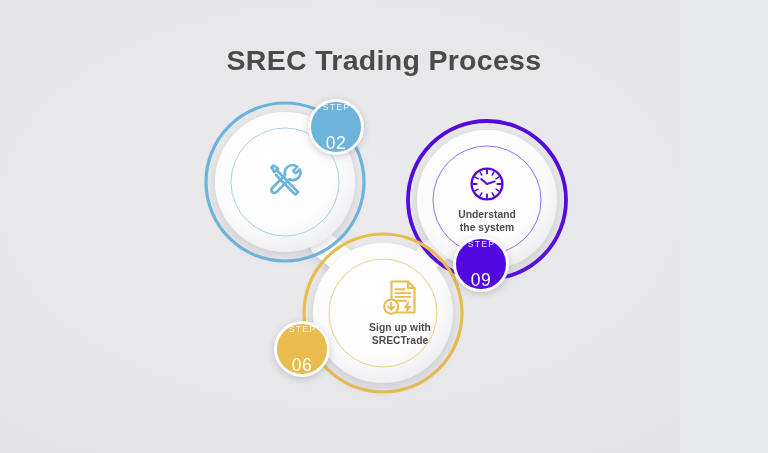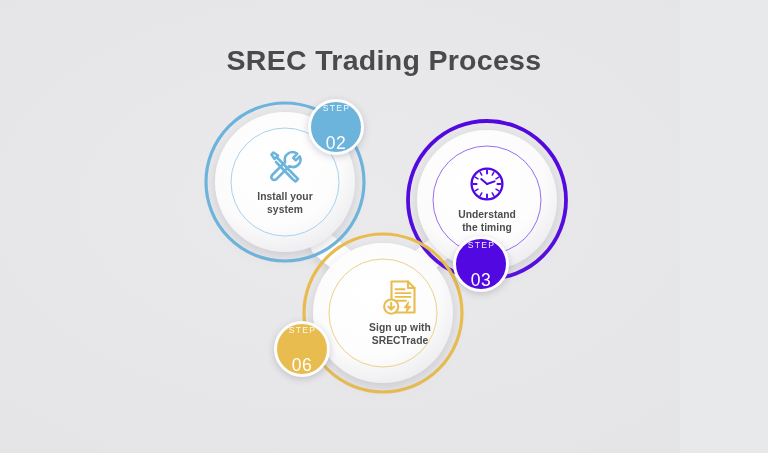--- a/index.html
+++ b/index.html
@@ -83,27 +83,26 @@
   .badge {
     position: absolute;
     width: 56px;
     height: 56px;
     margin-left: -28px;
     margin-top: -28px;
     border-radius: 50%;
     display: flex;
     flex-direction: column;
     align-items: center;
-    justify-content: flex-end;
+    justify-content: space-between;
     color: #ffffff;
     box-shadow: 0 2px 7px rgba(90,90,110,0.28);
     border: 3px solid #fdfdfd;
     box-sizing: border-box;
     user-select: none;
-    gap: 22px;
   }
   .badge-word {
     font-size: 8.6px;
     letter-spacing: 1.3px;
     line-height: 10px;
     opacity: 0.93;
     margin-left: 1px;
   }
   .badge-num {
     font-size: 17.5px;
@@ -167,22 +166,20 @@
   <div class="node-content" style="left:285px; top:180px;">
     <div class="node-icon">
       <svg viewBox="0 0 40 40" width="40" height="40" fill="none" stroke="#6cb4dc" stroke-width="2.6" stroke-linecap="round" stroke-linejoin="round">
 
         <path d="M8.5 6.5 L6.5 8.5 L9.5 13 L13 9.5 Z"></path>
         <path d="M12 11.5 L28.5 28.5 L31.5 31.5 L33 33 L30.5 35.5 L28 33.5 L11 16"></path>
 
         <path d="M32.2 7.8 L28.2 11.8 L30.8 14.4 L34.8 10.4 A7.6 7.6 0 0 1 24.4 20.2 L11.4 33.2 A2.8 2.8 0 0 1 7.2 29 L20.2 16 A7.6 7.6 0 0 1 32.2 7.8 Z"></path>
       </svg>
     </div>
-    <div class="node-label">Install your
-system</div>
   </div>
 
   <div class="node-content" style="left:487px; top:198px;">
     <div class="node-icon">
       <svg viewBox="0 0 40 40" width="40" height="40" fill="none" stroke="#5208e0" stroke-linecap="round">
         <circle cx="20" cy="20" r="15.4" stroke-width="2.3"></circle>
 
         <g stroke-width="1.9">
           <line x1="20" y1="6.3" x2="20" y2="9.6"></line>
           <line x1="20" y1="30.4" x2="20" y2="33.7"></line>
@@ -198,21 +195,21 @@
           <line x1="28.98" y1="25.2" x2="31.84" y2="26.85"></line>
           <line x1="13.15" y1="8.16" x2="14.8" y2="11.02"></line>
           <line x1="25.2" y1="28.98" x2="26.85" y2="31.84"></line>
         </g>
 
         <line x1="20" y1="20" x2="14.2" y2="15.1" stroke-width="2"></line>
         <line x1="20" y1="20" x2="27.6" y2="17.4" stroke-width="2"></line>
       </svg>
     </div>
     <div class="node-label">Understand
-the timing</div>
+the system</div>
   </div>
 
   <div class="node-content" style="left:400px; top:311px;">
     <div class="node-icon">
       <svg viewBox="0 0 40 40" width="40" height="40" fill="none" stroke="#e8bc4e" stroke-width="2.1" stroke-linecap="round" stroke-linejoin="round">
 
         <path d="M11.5 4.5 L28 4.5 L34.5 11 L34.5 35.5 L11.5 35.5 Z"></path>
         <path d="M28 4.5 L28 11 L34.5 11"></path>
 
         <g stroke-width="1.9">
@@ -237,16 +234,16 @@
     <span class="badge-num">02</span>
   </div>
 
   <div class="badge" style="left:302px; top:349px; background:#e8bc4e;">
     <span class="badge-word">STEP</span>
     <span class="badge-num">06</span>
   </div>
 
   <div class="badge" style="left:481px; top:264px; background:#5208e0;">
     <span class="badge-word">STEP</span>
-    <span class="badge-num">03</span>
+    <span class="badge-num">09</span>
   </div>
 
 </div>
 
 </body></html>

